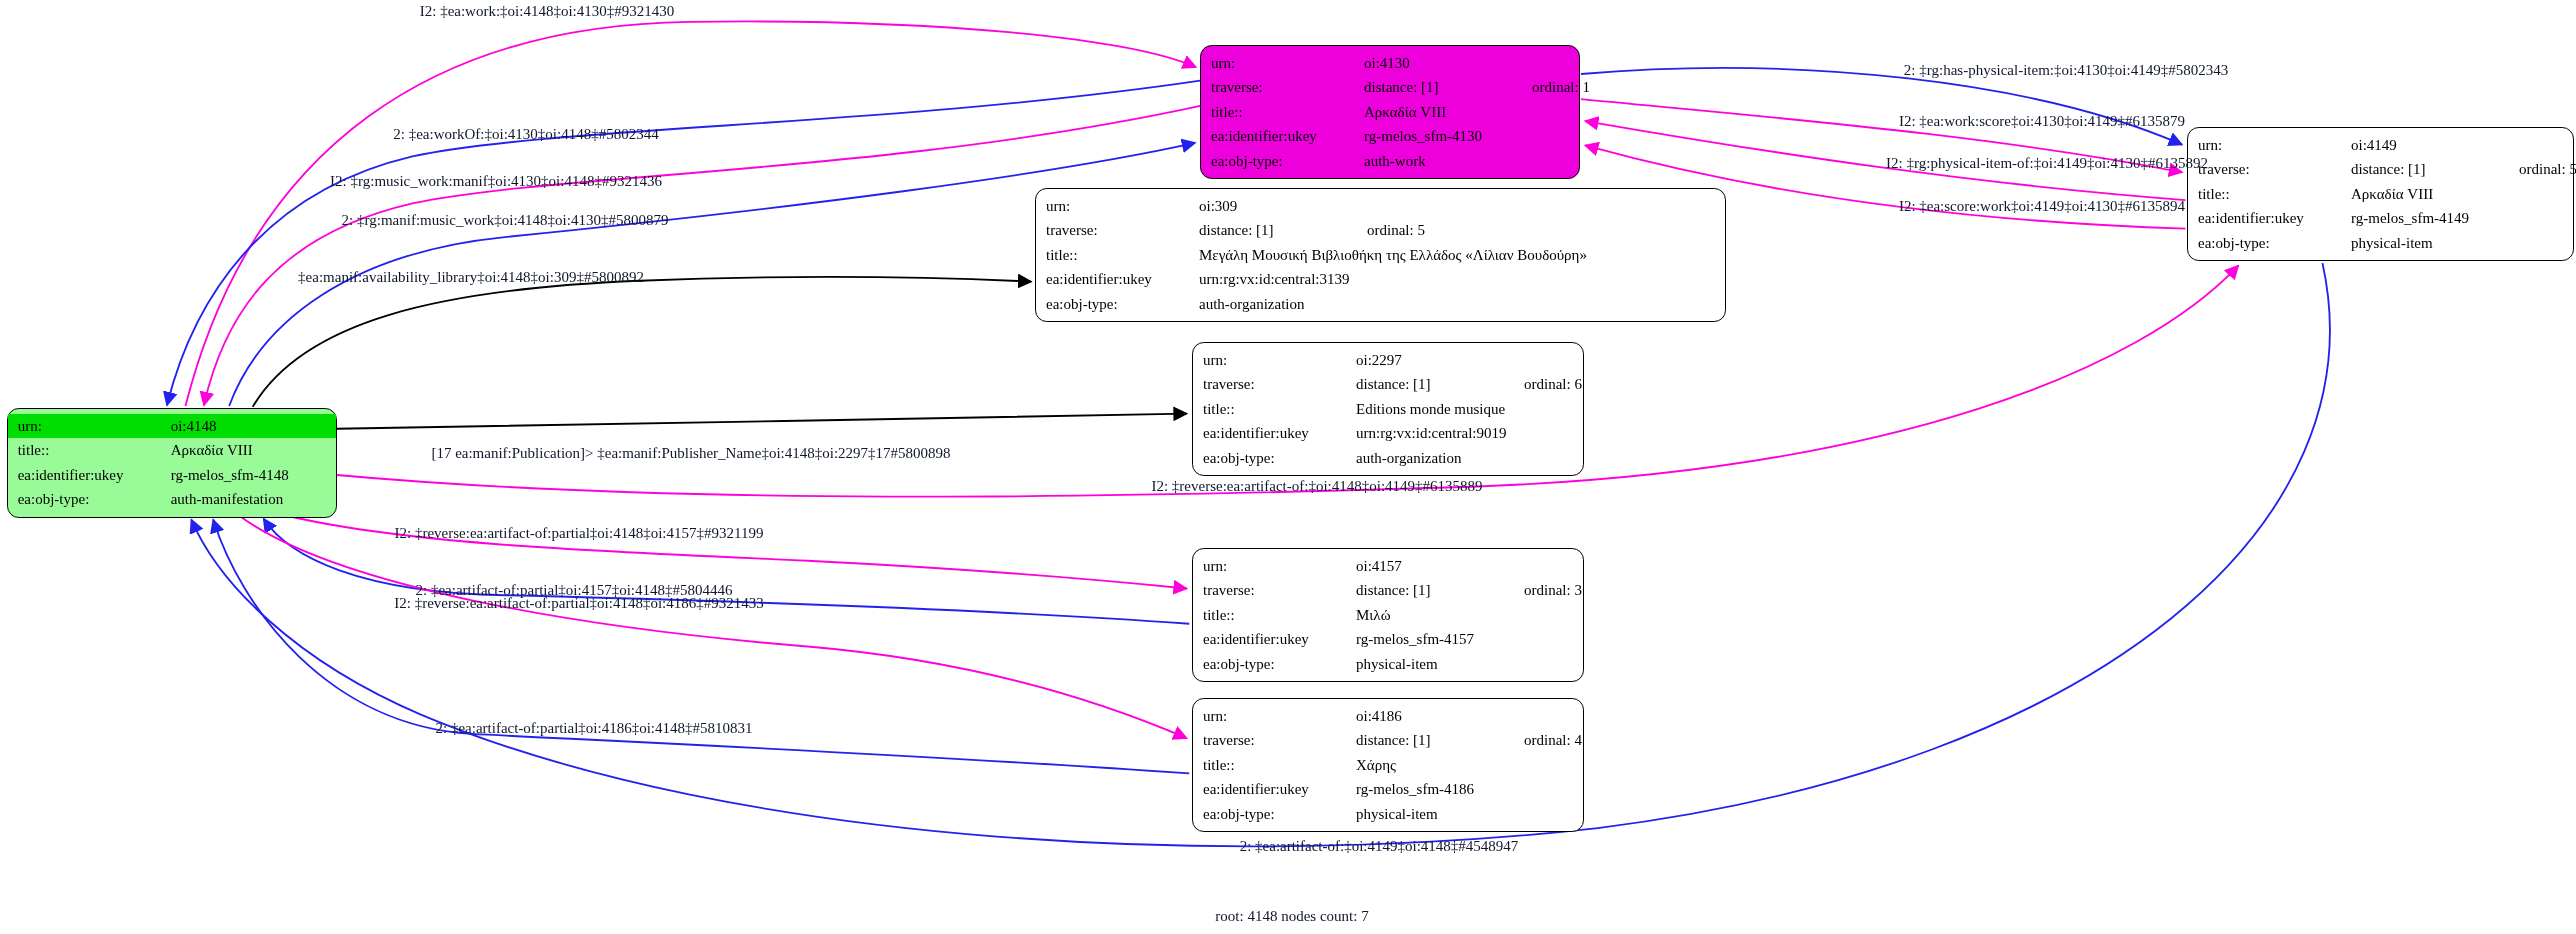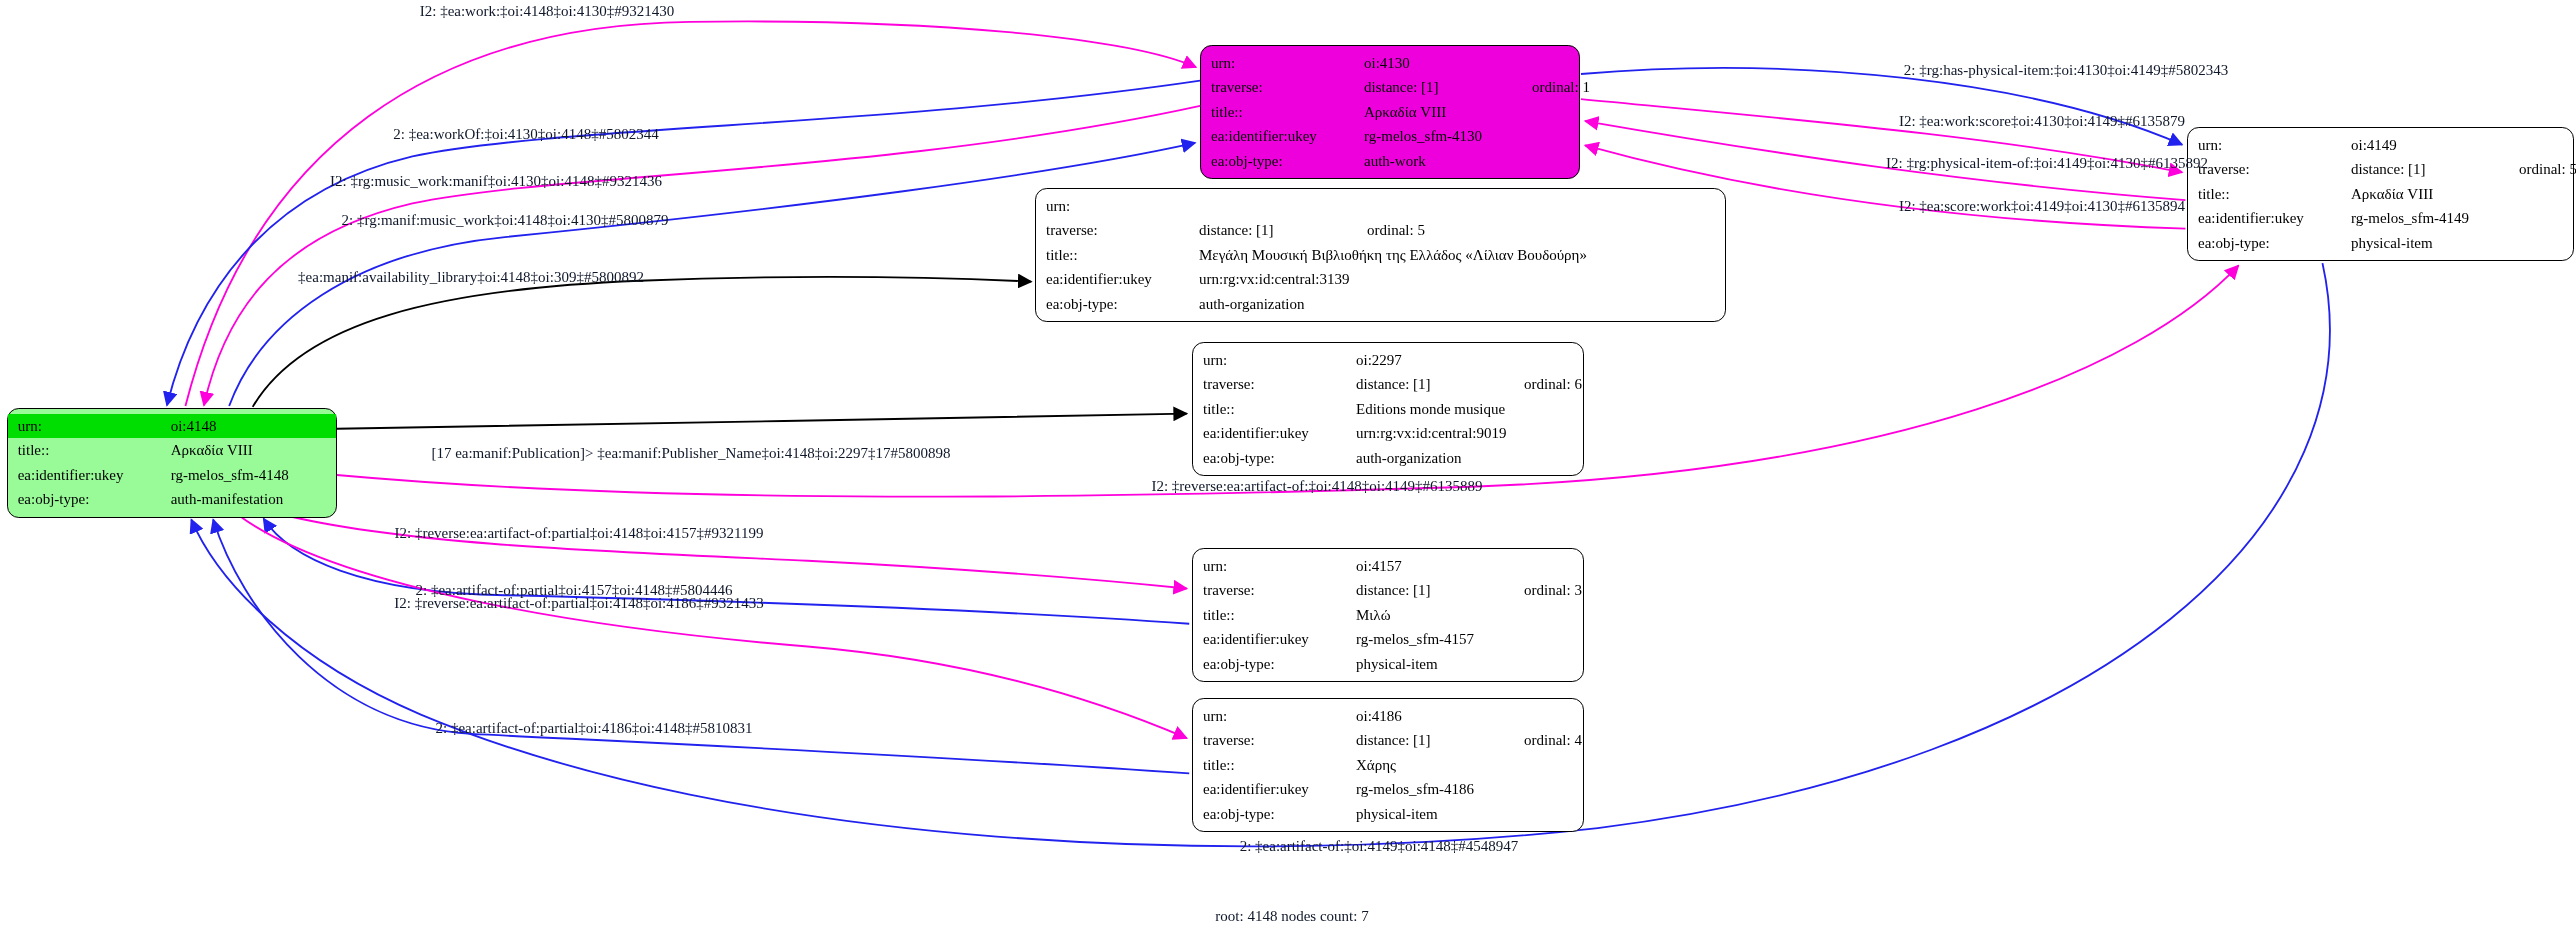--- a/index.html
+++ b/index.html
@@ -115,20 +115,21 @@
     </div>
     <div class="row">
       <span class="k">ea:obj-type:</span>
       <span>auth-work</span>
     </div>
   </div>
 
   <div class="node" style="left:1035px;top:188px;width:691px;">
     <div class="row">
       <span class="k">urn:</span>
+      <span>oi:309</span>
     </div>
     <div class="row">
       <span class="k">traverse:</span>
       <span><span class="v1">distance: [1]</span><span>ordinal: 5</span></span>
     </div>
     <div class="row">
       <span class="k">title::</span>
       <span>Μεγάλη Μουσική Βιβλιοθήκη της Ελλάδος «Λίλιαν Βουδούρη»</span>
     </div>
     <div class="row">

